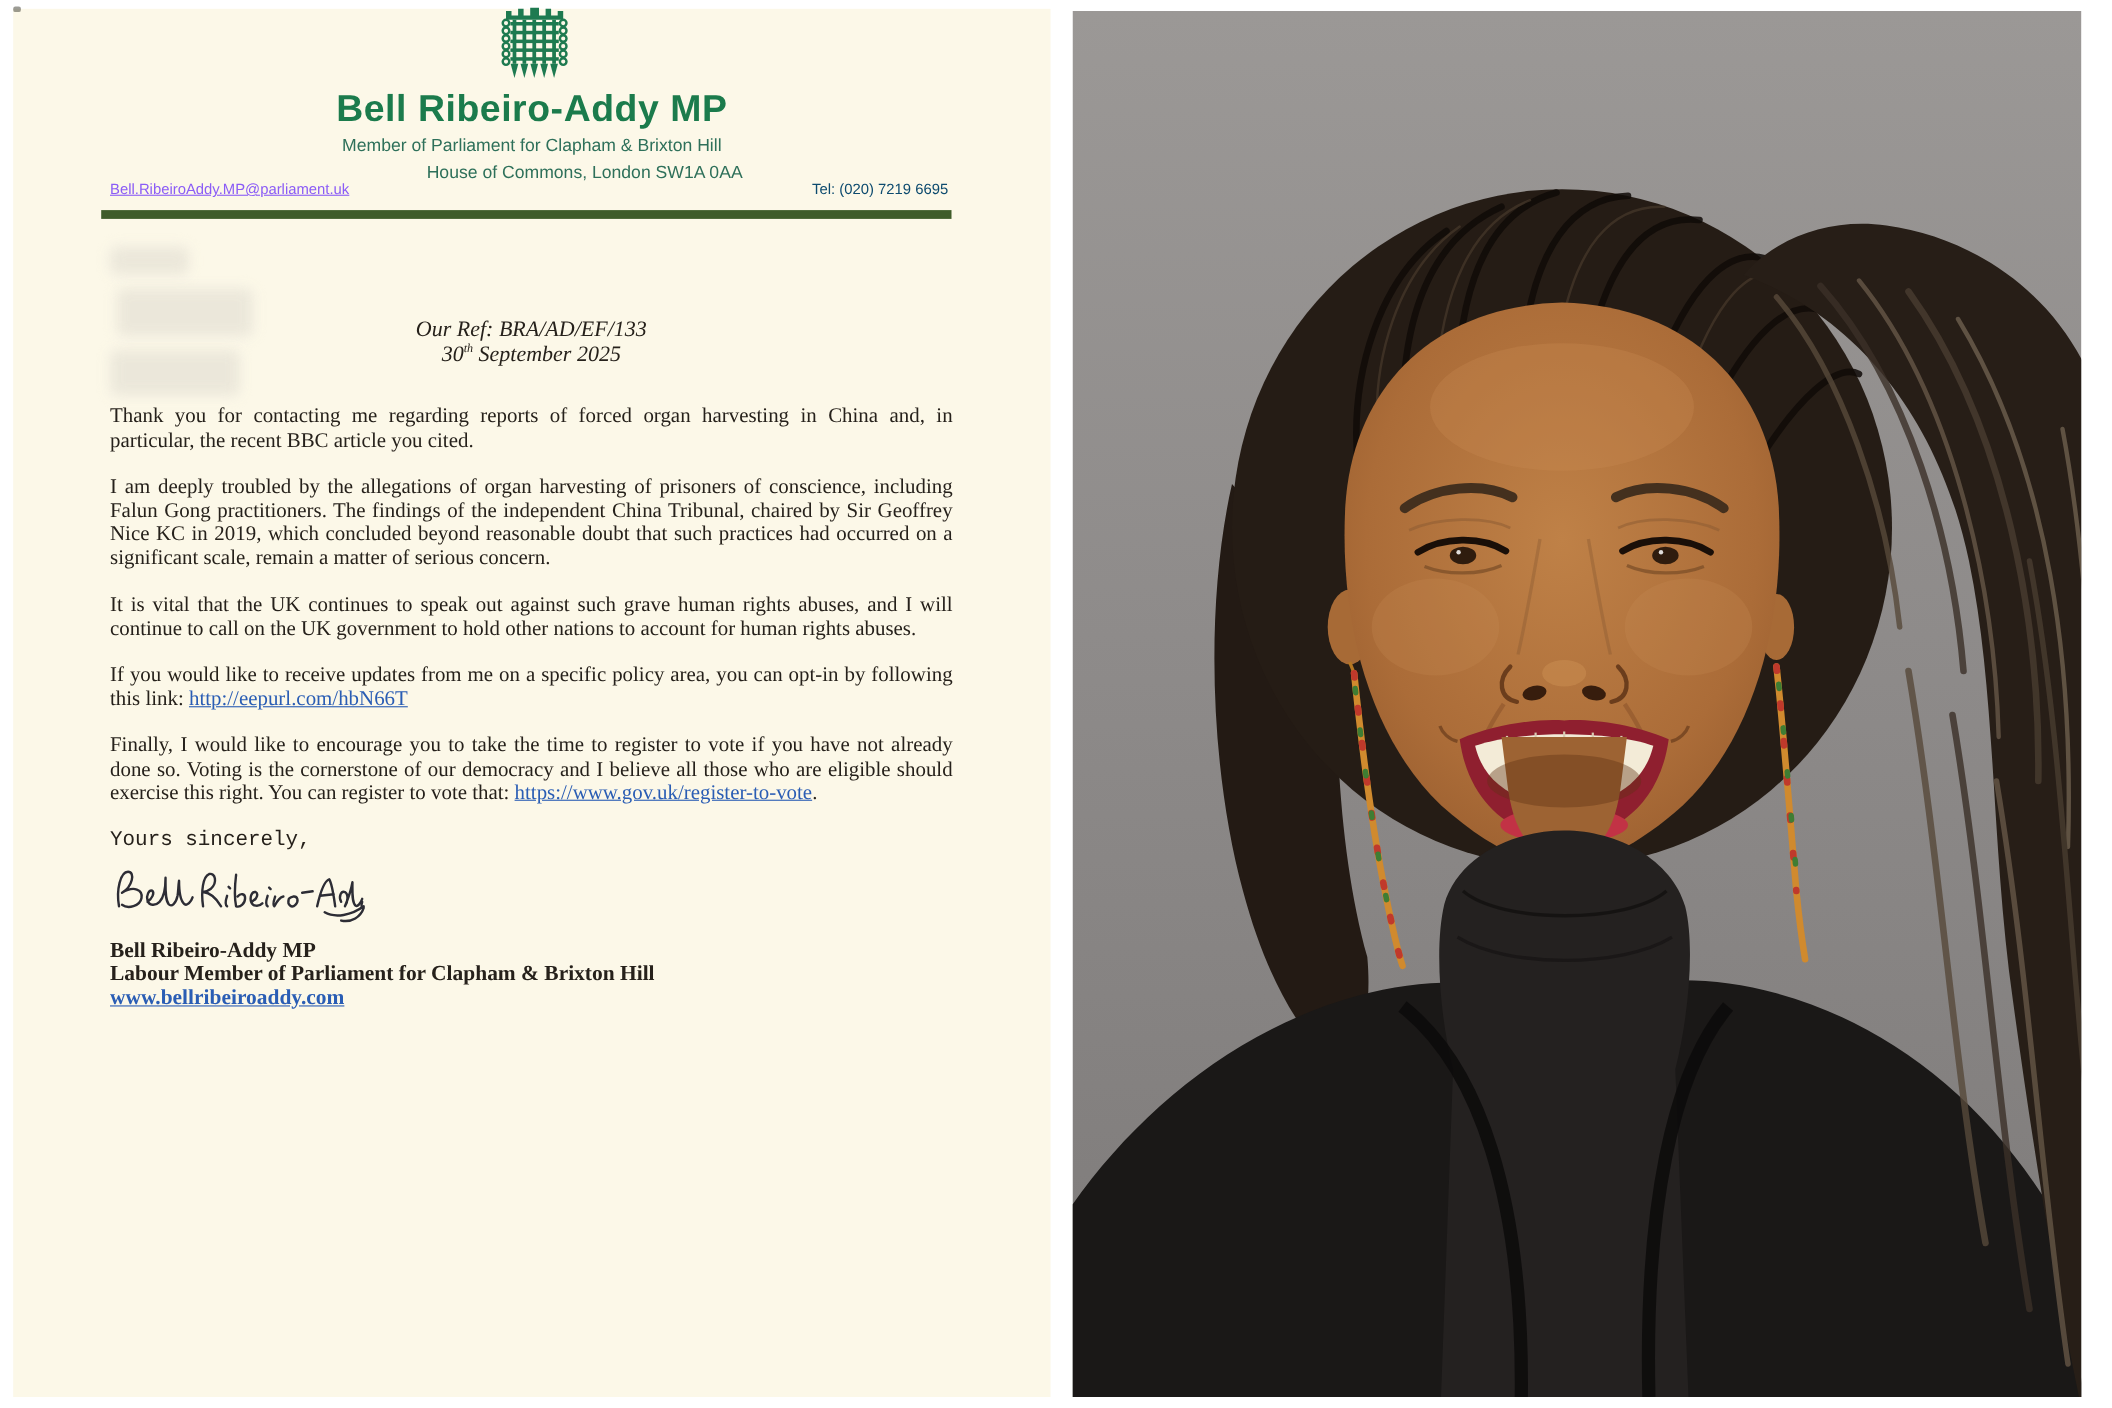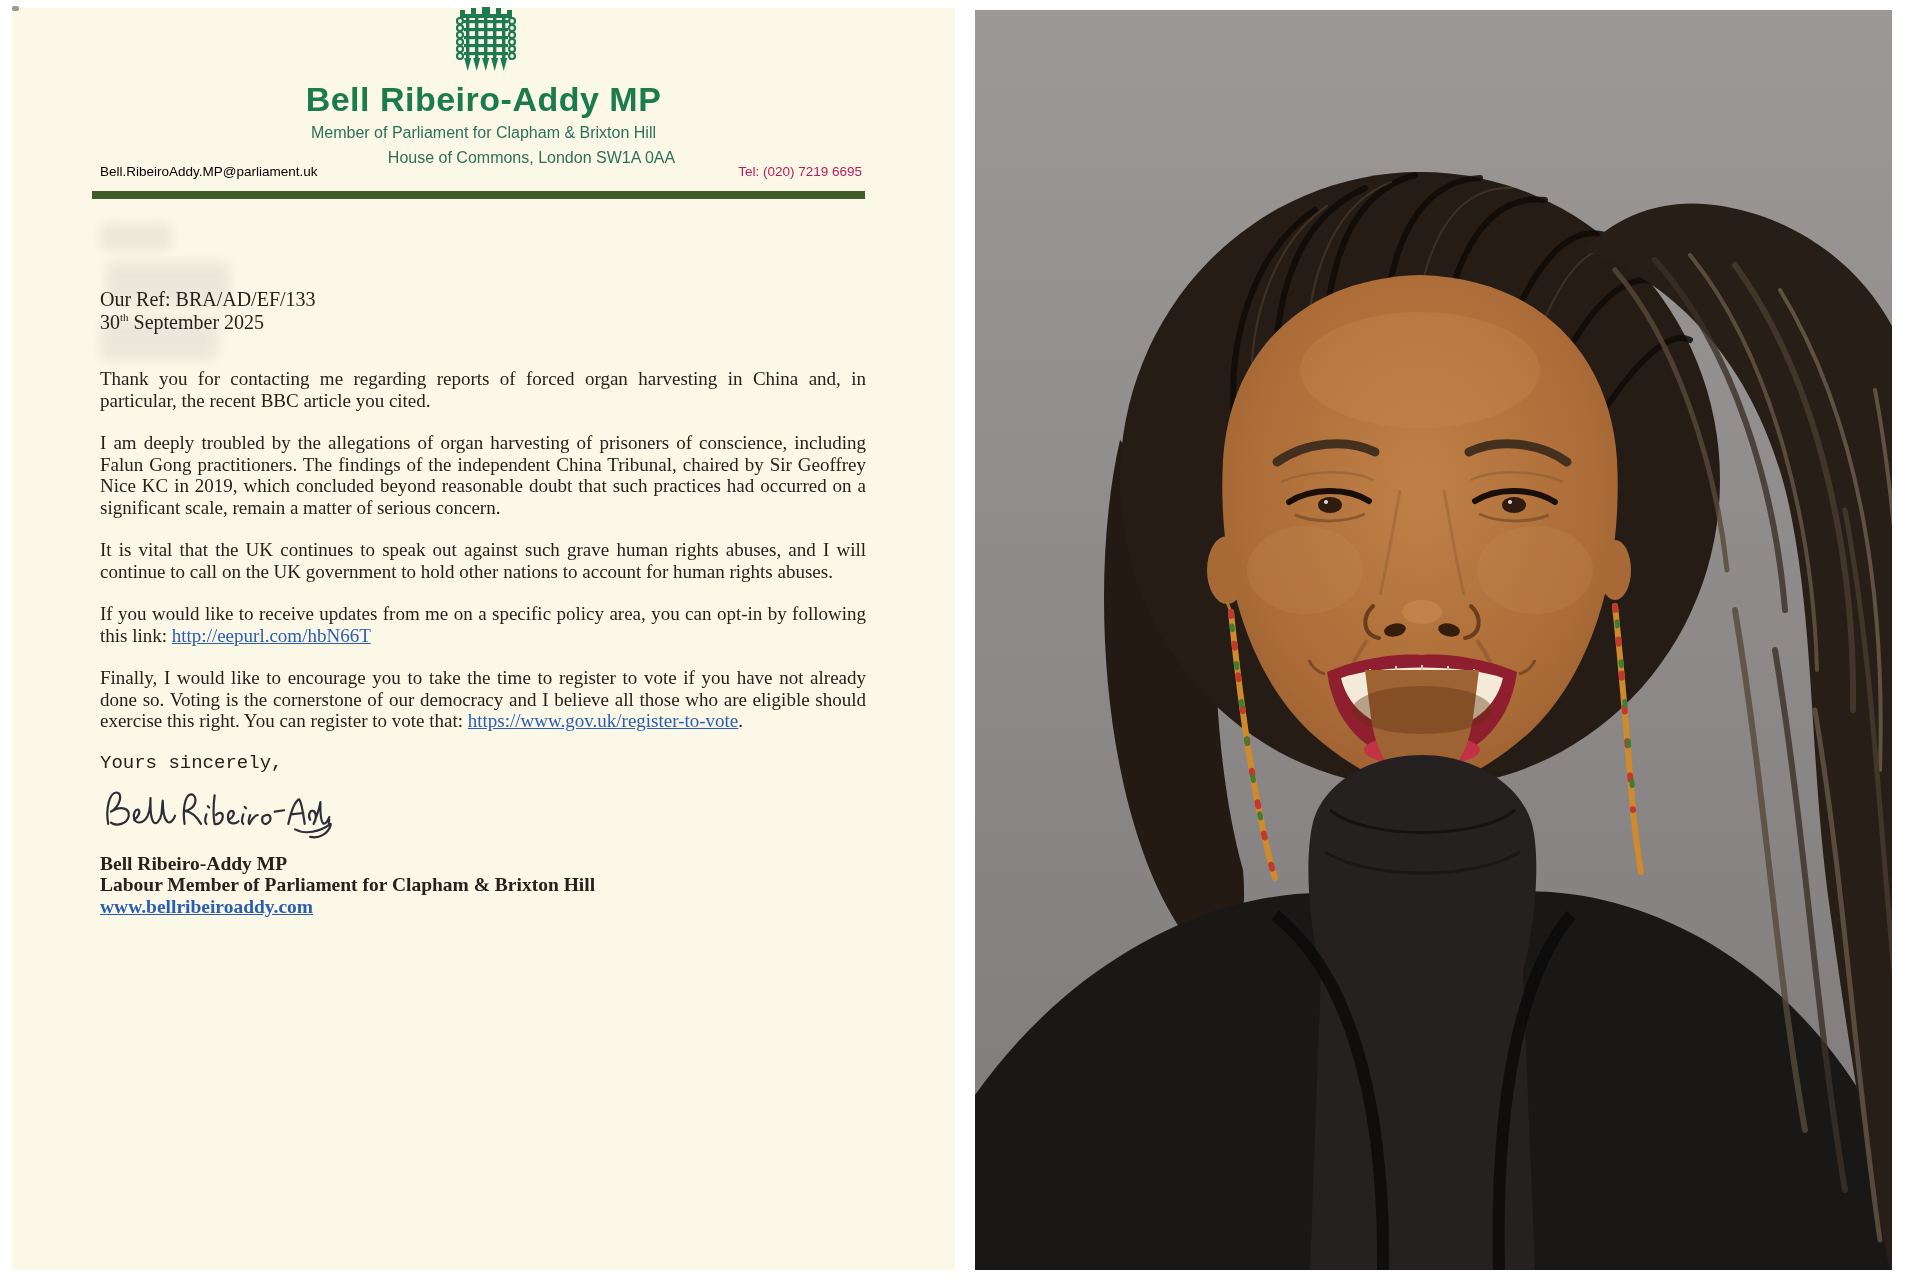--- a/index.html
+++ b/index.html
@@ -9,31 +9,31 @@
   .letter-panel{position:absolute;left:0;top:0;width:967px;height:1280px;background:#ffffff;}
   .page-bg{position:absolute;left:12px;top:8px;width:943px;height:1262px;background:#fcf8e8;}
   .corner-speck{position:absolute;left:12px;top:6px;width:7px;height:5px;background:#4a4a40;opacity:.55;border-radius:2px;}
   .crest{position:absolute;left:452px;top:5px;width:68px;height:72px;}
   .mp-name{position:absolute;left:0;top:80px;width:967px;text-align:center;
            font-size:34px;font-weight:bold;color:#1b7b4c;letter-spacing:.5px;}
   .sub-line{position:absolute;left:0;width:967px;text-align:center;font-size:16px;color:#2e705a;}
   .sub1{top:124px;} .sub2{top:149px;padding-left:48px;}
   .contact-row{position:absolute;left:100px;top:164px;width:762px;display:flex;
                justify-content:space-between;align-items:baseline;font-size:13.5px;}
-  .email-link{color:#000000;cursor:pointer;}
-  .tel-text{color:#be185d;}
+  .email-link{color:#8b5cf6;text-decoration:underline;cursor:pointer;}
+  .tel-text{color:#0c4a6e;}
   .rule{position:absolute;left:92px;top:191px;width:773px;height:8px;background:#3f5c2a;}
   .redaction{position:absolute;background:#eae6d9;filter:blur(6px);border-radius:6px;opacity:.9;}
   .red1{left:100px;top:224px;width:72px;height:26px;}
   .red2{left:106px;top:262px;width:124px;height:44px;}
   .red3{left:100px;top:318px;width:118px;height:42px;}
   .letter-body{position:absolute;left:100px;top:288px;width:766px;
                font-family:"Liberation Serif","DejaVu Serif",serif;
                font-size:19px;line-height:21.5px;color:#26211b;}
-  .ref-block{text-align:left;font-size:20px;line-height:23px;margin-bottom:34px;}
+  .ref-block{text-align:center;font-size:20px;line-height:23px;margin-bottom:34px;font-style:italic;}
   .ref-block sup{font-size:11px;line-height:0;}
   .para{text-align:justify;margin:0 0 21px 0;}
   .para a{color:#2a5db4;text-decoration:underline;cursor:pointer;}
   .valediction{margin:0 0 8px 0;font-family:Liberation Mono, monospace;}
   .signature-wrap{margin:0 0 4px 0;}
   .sig-line{font-weight:bold;font-size:19.5px;line-height:21.5px;}
   .site-link{color:#2a5db4;text-decoration:underline;font-weight:bold;cursor:pointer;}
   
   .photo-panel{position:absolute;left:967px;top:0;width:953px;height:1280px;background:#ffffff;}
   .portrait{position:absolute;left:8px;top:10px;width:945px;height:1260px;display:block;}

